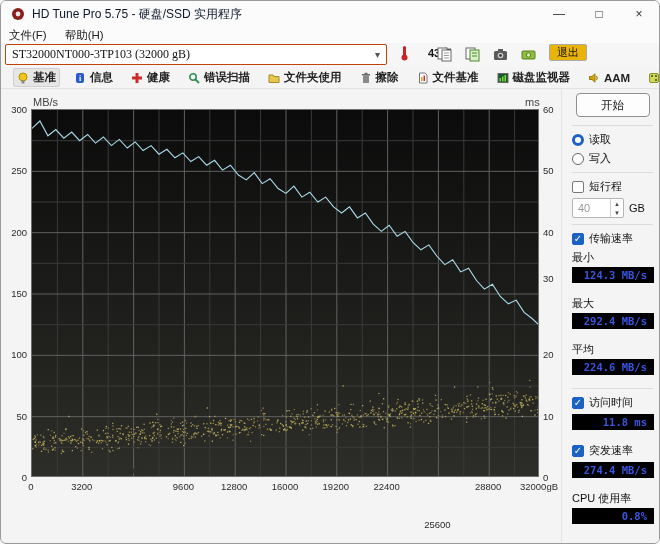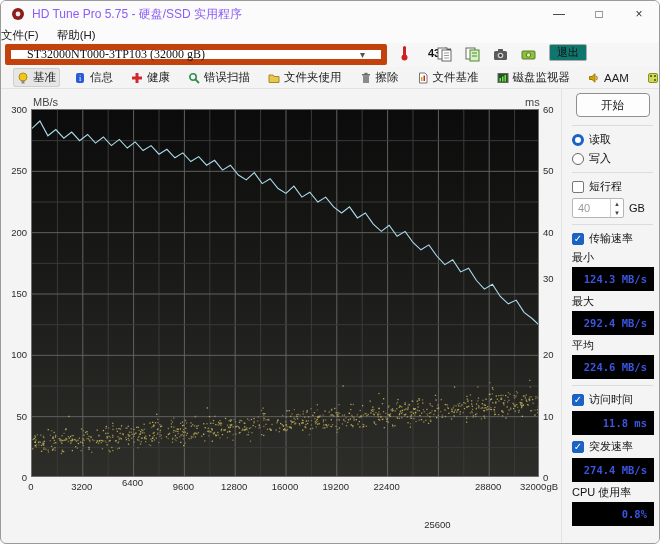--- a/index.html
+++ b/index.html
@@ -4,48 +4,48 @@
 <style>
   * { margin:0; padding:0; box-sizing:border-box; }
   html,body { width:660px; height:544px; font-family:"Liberation Sans","DejaVu Sans",sans-serif; }
   .window { position:relative; width:660px; height:544px; background:#f4f4f4;
             border:1px solid #9a9a9a; border-radius:6px; overflow:hidden; }
 
   
   .titlebar { position:absolute; left:0; top:0; width:100%; height:26px; background:#fbfbfb;
               display:flex; align-items:center; padding-left:10px; }
   .app-icon { width:14px; height:14px; margin-right:7px; display:inline-block; }
-  .title-text { font-size:12px; color:#8b5cf6; }
+  .title-text { font-size:12px; color:#0f172a; }
   .win-controls { position:absolute; right:0; top:0; height:26px; display:flex; }
   .win-btn { width:40px; height:26px; display:flex; align-items:center; justify-content:center;
              font-size:12px; color:#333; cursor:default; }
 
   
   .menubar { position:absolute; left:0; top:26px; width:100%; height:16px; background:#fbfbfb;
-             display:flex; align-items:center; gap:18px; padding-left:0; font-size:11.5px; color:#222; }
+             display:flex; align-items:center; gap:18px; padding-left:8px; font-size:11.5px; color:#222; }
 
   
   .toolbar { position:absolute; left:0; top:42px; width:100%; height:24px; background:#f6f6f6; }
   .drive-select { position:absolute; left:4px; top:1px; width:382px; height:21px; background:#fff;
-                  border:6px solid #c2410c; border-radius:2px; display:flex; align-items:center;
-                  padding:0 16px; font-family:"Liberation Serif","DejaVu Serif",serif; font-size:12px; color:#111; }
+                  border:1px solid #c2410c; border-radius:2px; display:flex; align-items:center;
+                  padding:0 6px; font-family:"Liberation Serif","DejaVu Serif",serif; font-size:12px; color:#111; }
   .drive-select .chev { margin-left:auto; font-size:10px; color:#555; }
   .temp-wrap { position:absolute; left:400px; top:2px; display:flex; align-items:center; gap:20px; }
   .thermo { width:7px; height:16px; display:inline-block; }
   .temp-text { font-size:11px; font-weight:bold; color:#111; }
   .tool-icons { position:absolute; left:433px; top:1px; display:flex; gap:7px; }
   .tool-btn { width:21px; height:21px; display:flex; align-items:center; justify-content:center;
               border:1px solid transparent; border-radius:2px; }
-  .exit-btn { position:absolute; left:548px; top:1px; width:38px; height:17px; background:#0f766e;
+  .exit-btn { position:absolute; left:548px; top:1px; width:38px; height:17px; background:#eab308;
               border:1px solid #ababab; border-radius:2px; font-size:11px; color:#111;
               display:flex; align-items:center; justify-content:center; }
 
   
   .tabbar { position:absolute; left:0; top:66px; width:100%; height:22px; background:#f4f4f4;
-            border-bottom:1px solid #e2e2e2; display:flex; align-items:center; padding-left:12px; gap:10px; }
+            border-bottom:1px solid #e2e2e2; display:flex; align-items:center; padding-left:12px; gap:10px;font-weight:bold; }
   .tab { display:flex; align-items:center; gap:4px; font-size:11.5px; color:#222; padding:2px 4px;
          border-radius:3px; white-space:nowrap; }
   .tab.selected { background:#e6e6e6; box-shadow:inset 0 0 0 1px #cfcfcf; }
   .tab svg { display:block; }
 
   
   .chart { position:absolute; left:6px; top:88px; width:556px; height:412px; background:#f4f4f4; }
   .plot-svg { position:absolute; left:24px; top:20px; border:1px solid #6e6e6e; background:#000; }
   .axis-lab { position:absolute; font-size:9.5px; color:#2b2b2b; }
   .axis-lab.right { text-align:left; }
@@ -65,23 +65,23 @@
   .cb.on { background:#1b62c4; border-color:#1b62c4; }
   .spin-row { display:flex; align-items:center; gap:5px; margin:3px 0 2px 0; }
   .spin { width:52px; height:20px; background:#fff; border:1px solid #b5b5b5; border-radius:2px;
           display:flex; align-items:stretch; }
   .spin .val { flex:1; display:flex; align-items:center; padding-left:5px; font-size:11px; }
   .spin .val.gray { color:#9a9a9a; }
   .spin .arrows { width:13px; border-left:1px solid #d0d0d0; display:flex; flex-direction:column; }
   .spin .arrows span { flex:1; display:flex; align-items:center; justify-content:center;
                        font-size:6px; color:#444; }
   .stat-label { margin:3px 0 2px 0; }
-  .val-box { width:82px; height:24px; background:#000; color:#3a55e0; font-family:"DejaVu Sans Mono",monospace;
+  .val-box { width:82px; height:16px; background:#000; color:#3a55e0; font-family:"DejaVu Sans Mono",monospace;
              font-weight:bold; font-size:10.5px; display:flex; align-items:center; justify-content:flex-end;
-             padding-right:7px; margin-bottom:3px; }
+             padding-right:7px; margin-bottom:13px; }
   .prog-row { display:flex; align-items:center; gap:6px; margin-top:8px; }
   .prog { width:60px; height:13px; background:#e9e9e9; border:1px solid #bbb; }
   .prog .fill { height:100%; background:#2e8b2e; }
 </style>
 </head>
 <body>
 
 <div class="window">
 
   <div class="titlebar">
@@ -1307,21 +1307,21 @@
       <span class="axis-lab" style="left: 0px; width: 20px; text-align: right; top: 383px;">0</span>
       <span class="axis-lab right" style="left: 536px; top: 15px;">60</span>
       <span class="axis-lab right" style="left: 536px; top: 76.3333px;">50</span>
       <span class="axis-lab right" style="left: 536px; top: 137.667px;">40</span>
       <span class="axis-lab right" style="left: 536px; top: 184px;">30</span>
       <span class="axis-lab right" style="left: 536px; top: 260.333px;">20</span>
       <span class="axis-lab right" style="left: 536px; top: 321.667px;">10</span>
       <span class="axis-lab right" style="left: 536px; top: 383px;">0</span>
       <span class="axis-lab" style="left: 24px; top: 392px; transform: translateX(-50%);">0</span>
       <span class="axis-lab" style="left: 74.8px; top: 392px; transform: translateX(-50%);">3200</span>
-      <span class="axis-lab" style="left: 125.6px; top: 388px; transform: translateX(-50%);">6400</span>
+      <span class="axis-lab" style="left: 125.6px; top: 376px; transform: translateX(-50%);">6400</span>
       <span class="axis-lab" style="left: 176.4px; top: 392px; transform: translateX(-50%);">9600</span>
       <span class="axis-lab" style="left: 227.2px; top: 392px; transform: translateX(-50%);">12800</span>
       <span class="axis-lab" style="left: 278px; top: 392px; transform: translateX(-50%);">16000</span>
       <span class="axis-lab" style="left: 328.8px; top: 392px; transform: translateX(-50%);">19200</span>
       <span class="axis-lab" style="left: 379.6px; top: 392px; transform: translateX(-50%);">22400</span>
       <span class="axis-lab" style="left: 430.4px; top: 392px; transform: translateX(-50%); margin-top: 38px;">25600</span>
       <span class="axis-lab" style="left: 481.2px; top: 392px; transform: translateX(-50%);">28800</span>
       <span class="axis-lab" style="left: 532px; top: 392px; transform: translateX(-50%);">32000gB</span>
       <span class="unit-lab" style="left: 26px; top: 7px;">MB/s</span>
       <span class="unit-lab" style="left: 518px; top: 7px;">ms</span>

